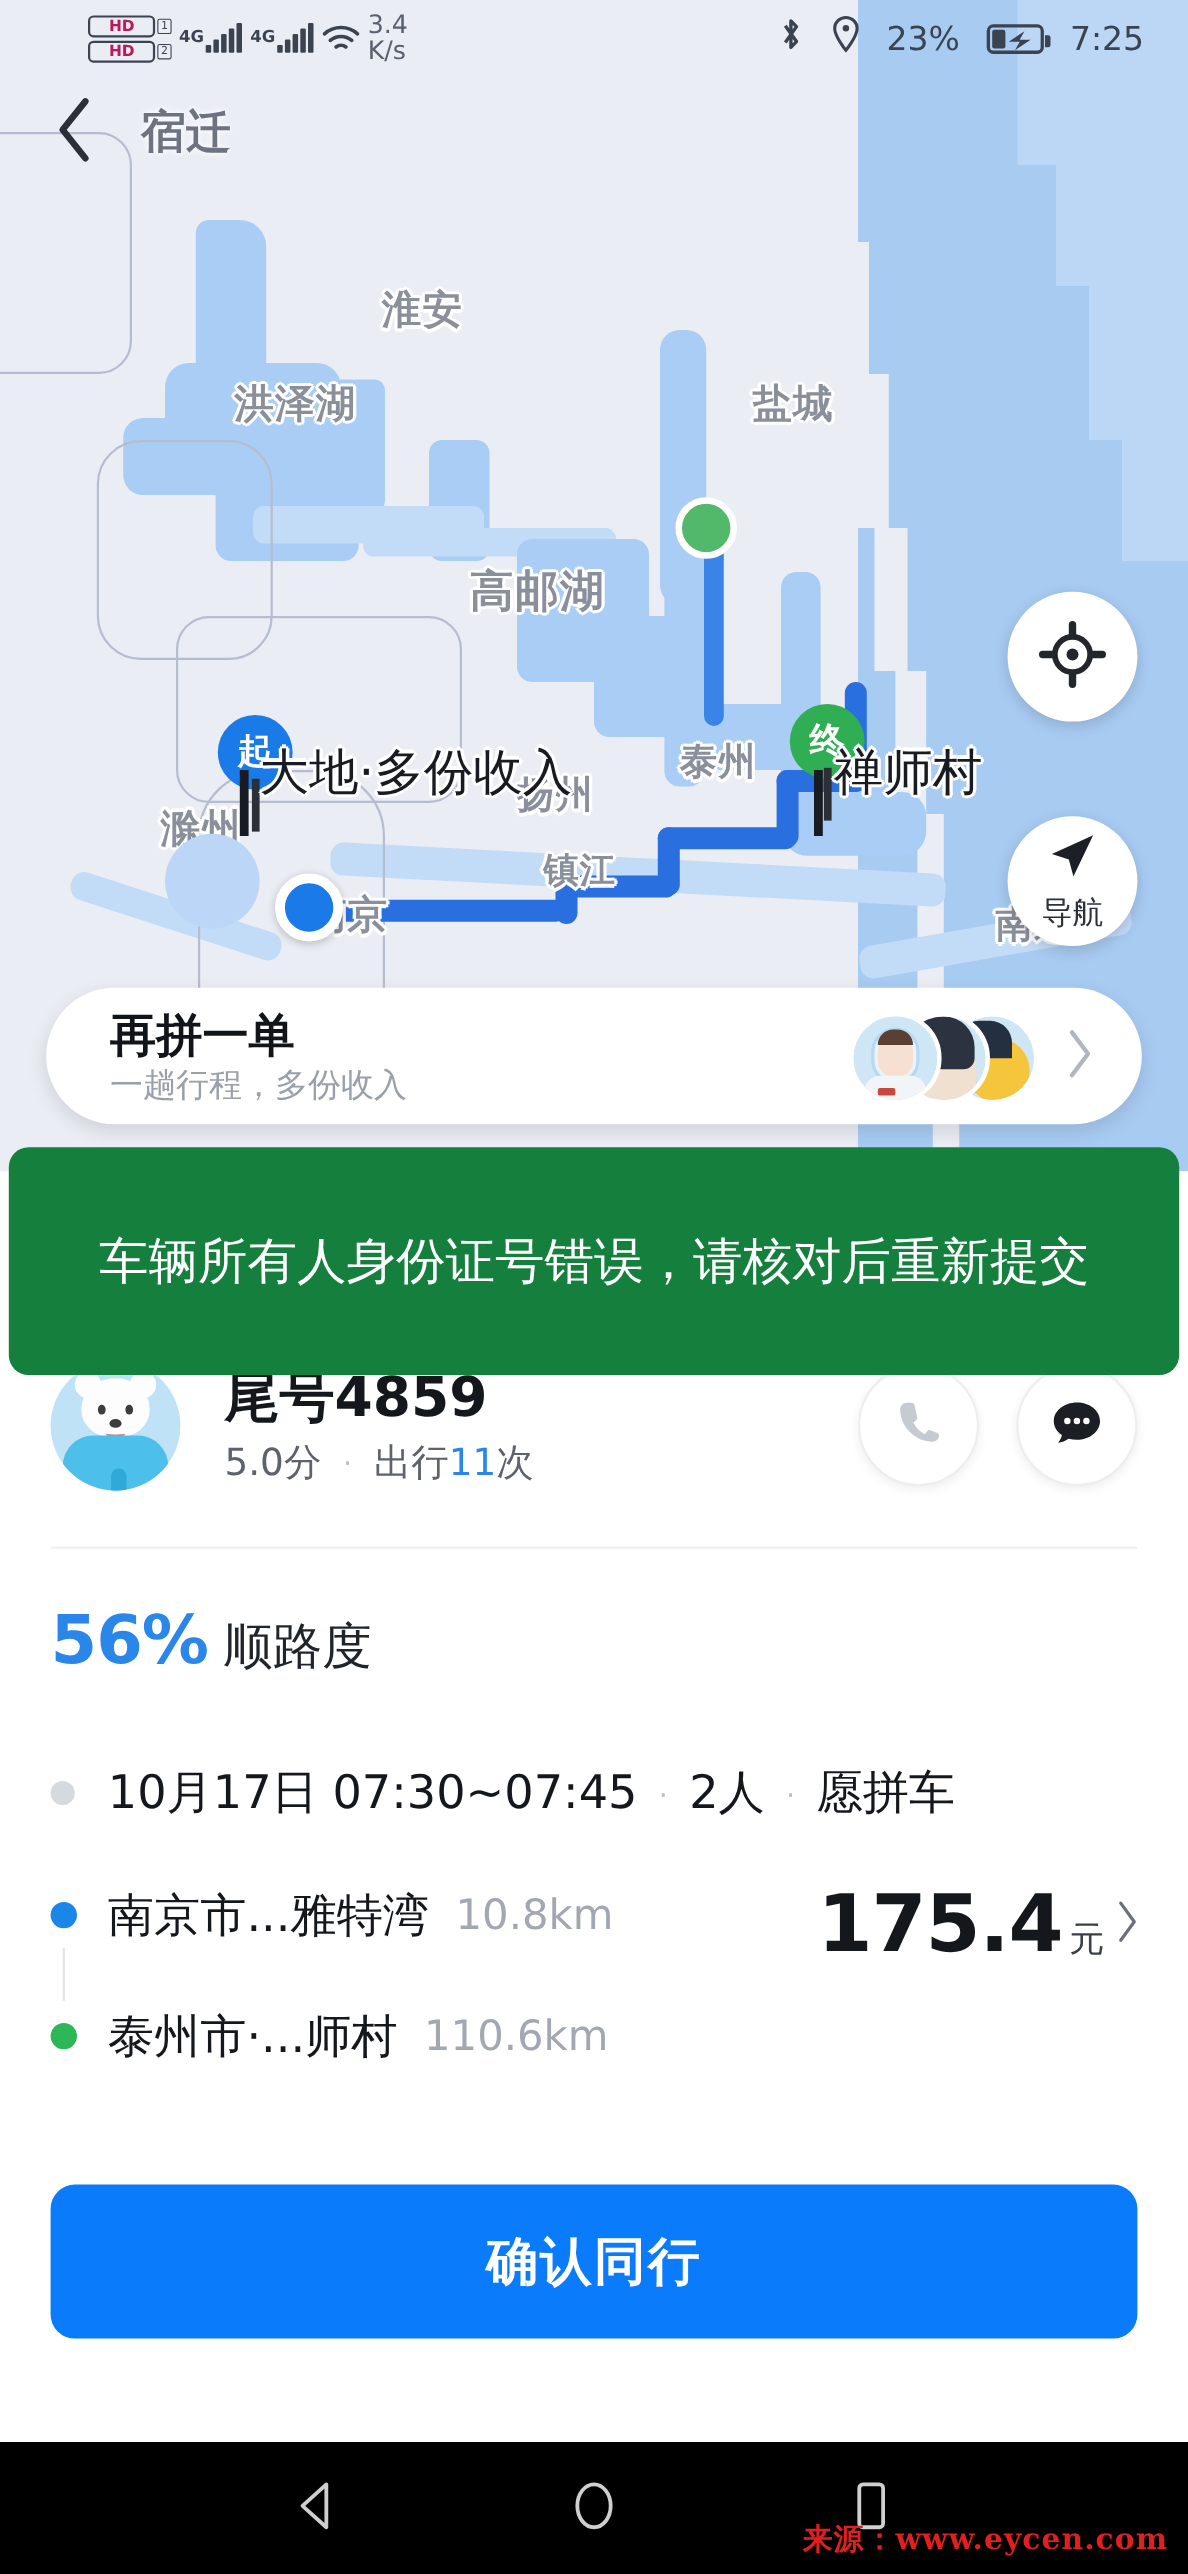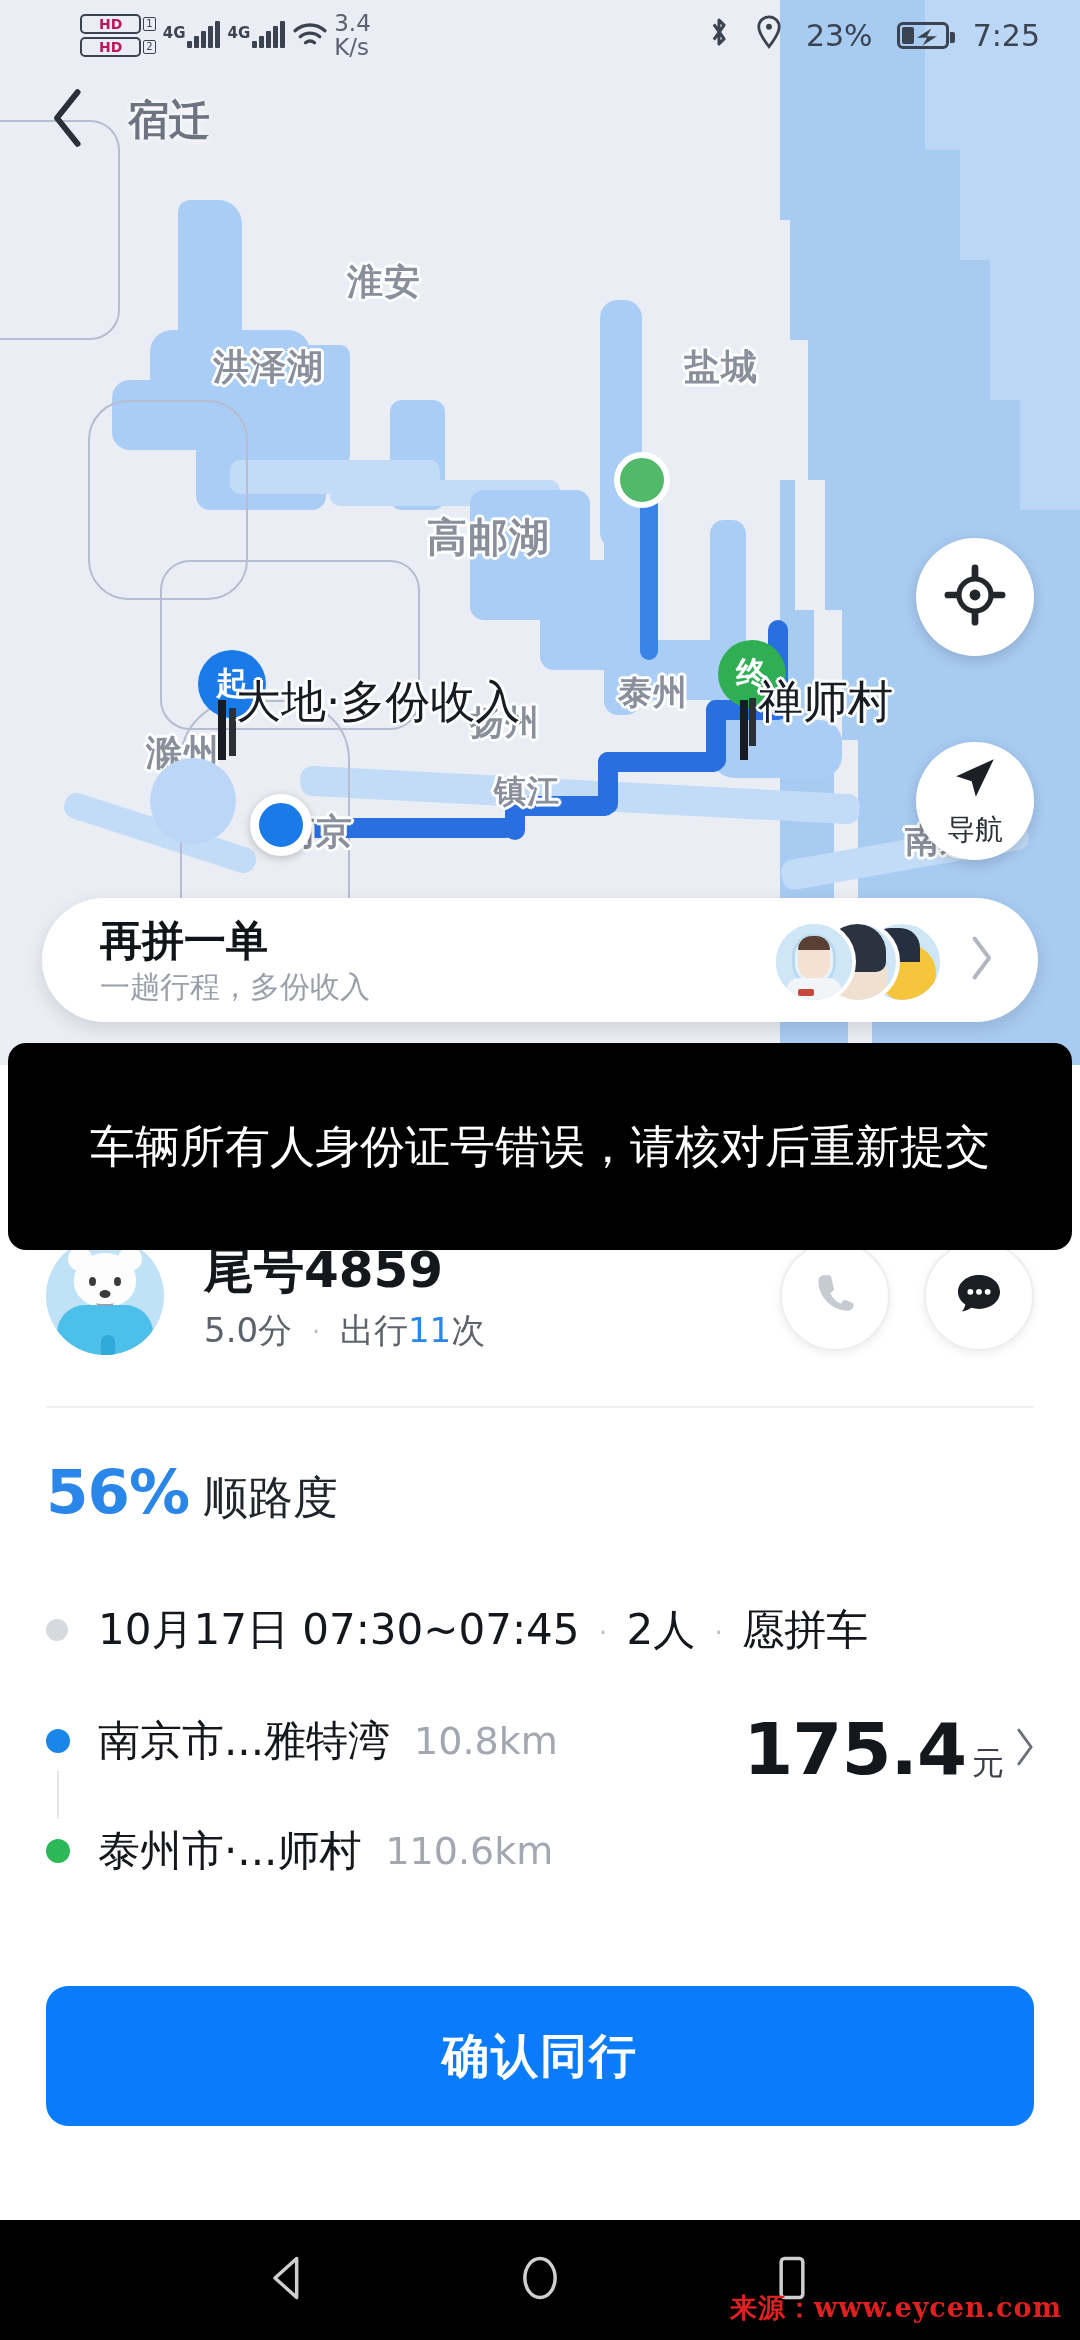--- a/index.html
+++ b/index.html
@@ -222,21 +222,21 @@
   .av1 { left: 0;   background: #cfe6f6; z-index: 3; }
   .av2 { left: 44px; background: #cfe6f6; z-index: 2; }
   .av3 { left: 88px; background: #cfe6f6; z-index: 1; }
   #pin-card-chevron { margin-left: 6px; margin-right: 44px; }
 
   
   #toast {
     position: absolute; z-index: 60;
     left: 8px; top: 1043px;
     width: 1064px; height: 207px;
-    background: #000000;
+    background: #15803d;
     border-radius: 18px;
     display:flex; align-items:center; justify-content:center;
     padding: 0 42px;
   }
   #toast-text {
     color: #fff; font-size: 45px; line-height: 1.32;
     text-align: center; font-weight: 400;
   }
 
   

